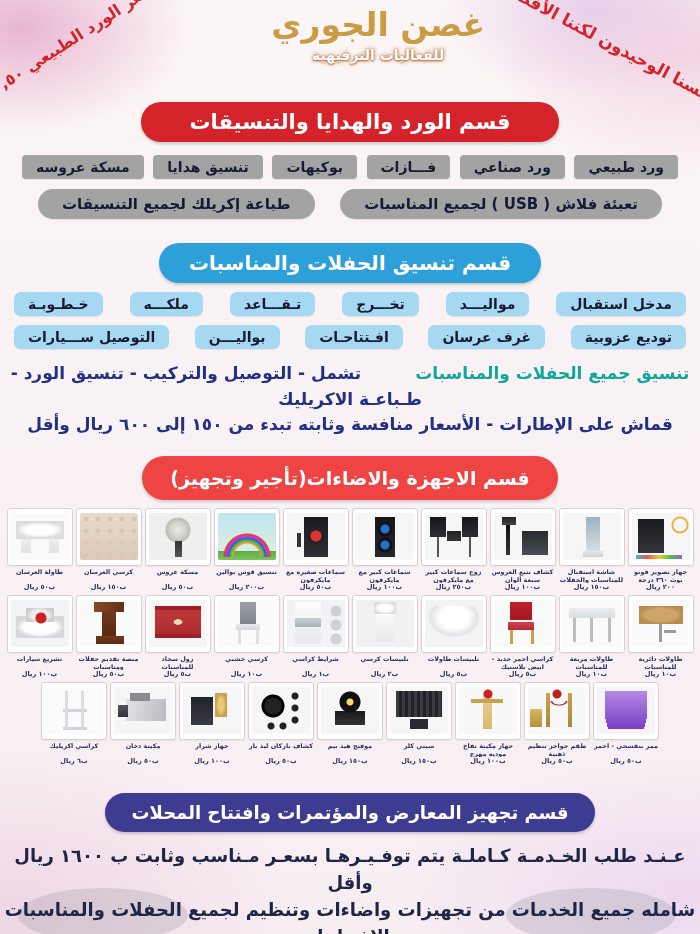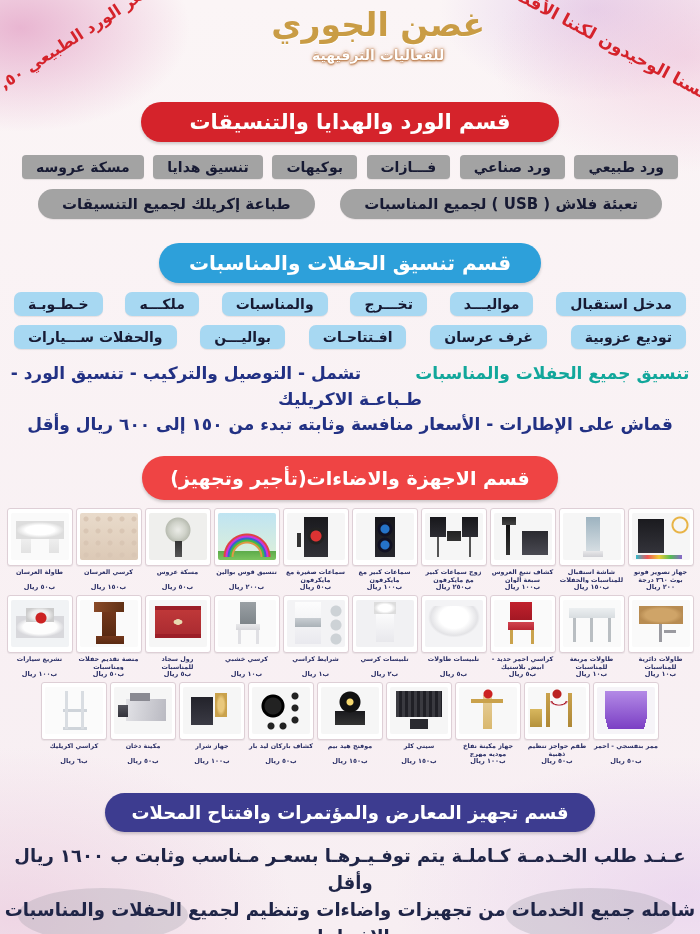--- a/index.html
+++ b/index.html
@@ -211,30 +211,30 @@
 <div class="pill-row" id="flower-pills2">
     <div class="pill pink big">تعبئة فلاش ( USB ) لجميع المناسبات</div>
     <div class="pill pink big">طباعة إكريلك لجميع التنسيقات</div>
   </div>
 
 <div class="band blue">قسم تنسيق الحفلات والمناسبات</div>
 <div class="pill-row" id="party-pills1">
     <div class="pill blue">مدخل استقبال</div>
     <div class="pill blue">مواليـــد</div>
     <div class="pill blue">تخـــرج</div>
-    <div class="pill blue">والمناسبات</div>
+    <div class="pill blue">تـقـــاعد</div>
     <div class="pill blue">ملكـــه</div>
     <div class="pill blue">خـطـوبـة</div>
   </div>
 <div class="pill-row" id="party-pills2">
     <div class="pill blue">توديع عزوبية</div>
     <div class="pill blue">غرف عرسان</div>
     <div class="pill blue">افـتتاحـات</div>
     <div class="pill blue">بواليـــن</div>
-    <div class="pill blue">والحفلات ســـيارات</div>
+    <div class="pill blue">التوصيل ســـيارات</div>
   </div>
 
 <div class="note">
   <span class="hl">تنسيق جميع الحفلات والمناسبات</span>
   <span>تشمل - التوصيل والتركيب - تنسيق الورد - طـباعـة الاكريليك</span><br>
   <span>قماش على الإطارات - الأسعار منافسة وثابته تبدء من ١٥٠ إلى ٦٠٠ ريال وأقل</span>
 </div>
 
 <div class="band orange">قسم الاجهزة والاضاءات(تأجير وتجهيز)</div>
 <div id="product-grid">

